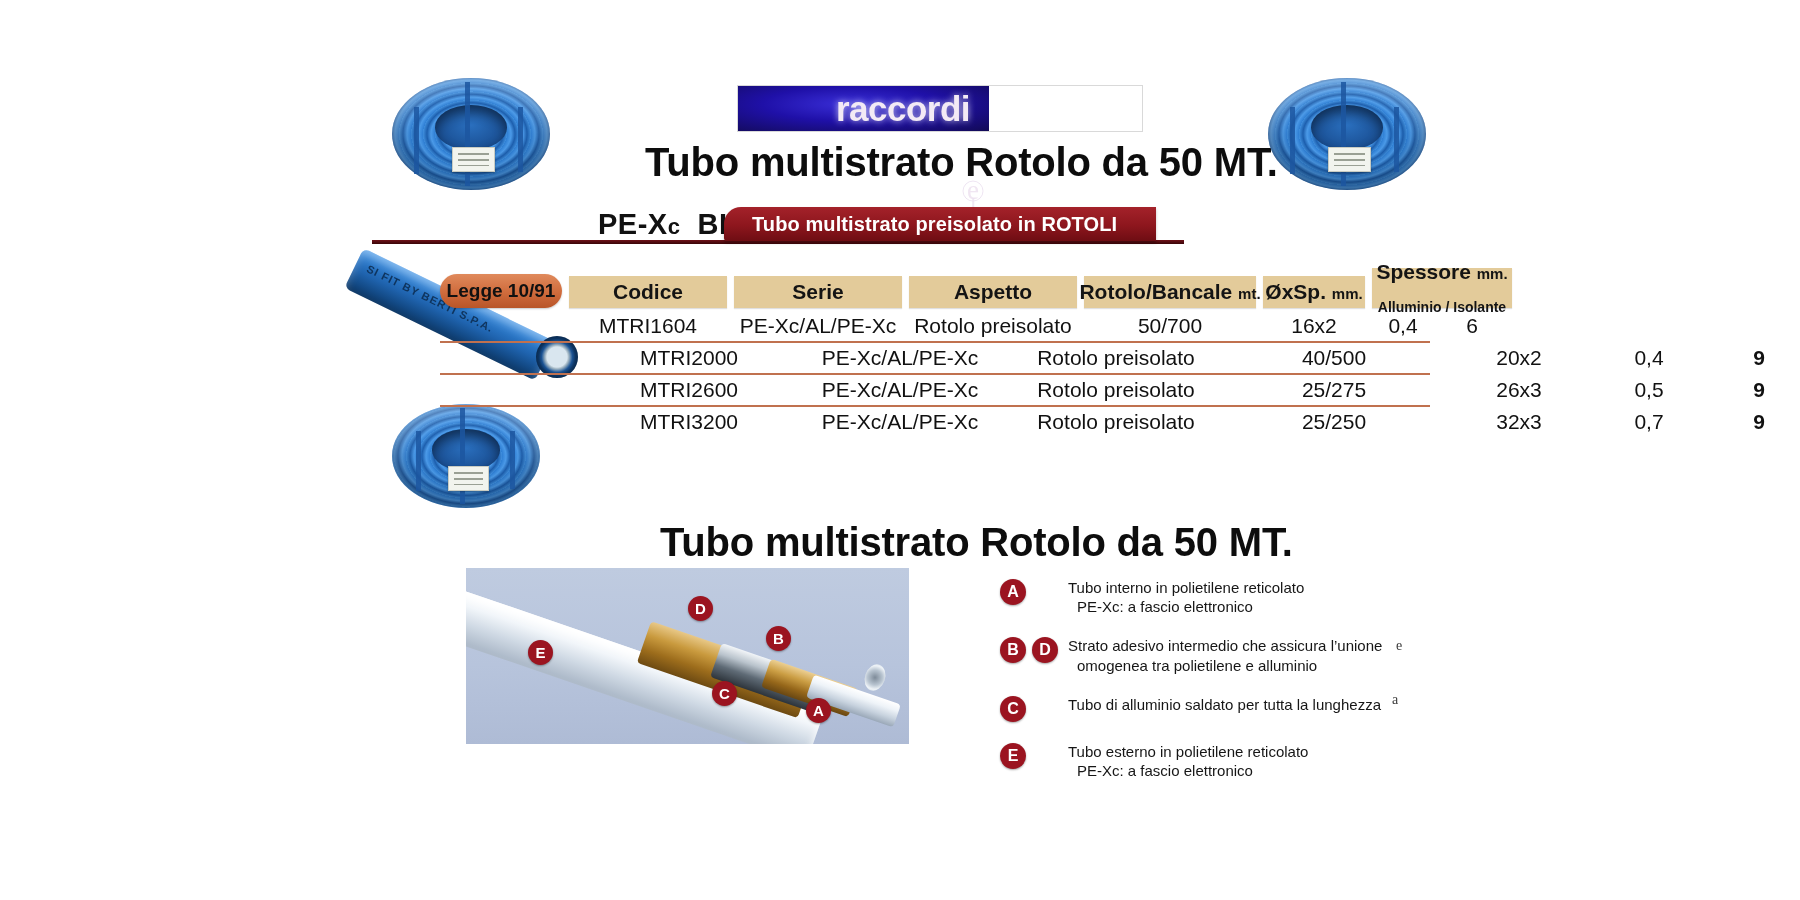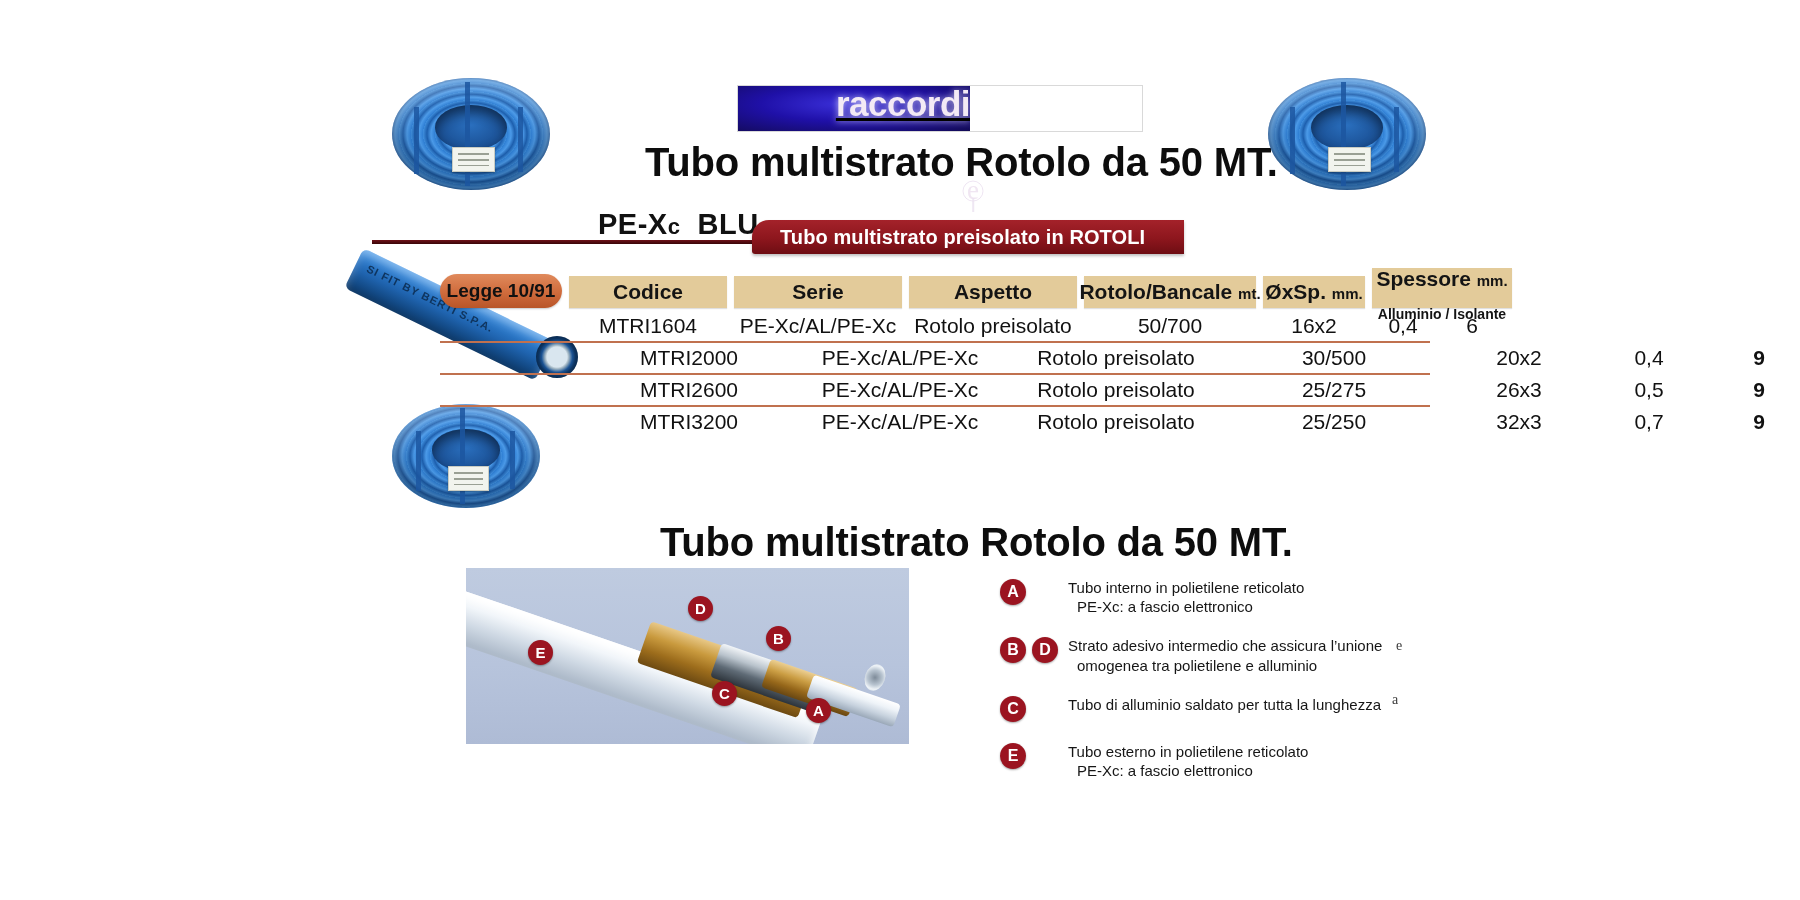--- a/index.html
+++ b/index.html
@@ -18,23 +18,22 @@
   
   #logo {
     position: absolute; left: 738px; top: 86px;
     width: 404px; height: 45px;
     display: flex; align-items: stretch;
     box-shadow: 0 0 0 1px rgba(0,0,0,0.15);
   }
   #logo .logo-left {
     flex: 0 0 232px;
     background: radial-gradient(ellipse at 45% 40%, #3a2fd8 0%, #1f10a8 45%, #120a55 100%);
-    display: flex; justify-content: flex-end;
-    padding-right: 0;
-    text-decoration: underline;
+    display: flex; align-items: center; justify-content: flex-end;
+    padding-right: 19px;
   }
   #logo .logo-right {
     flex: 1 1 auto;
     background: radial-gradient(ellipse at 55% 40%, #a8232c 0%, #7d1119 55%, #3d070c 100%);
     display: flex; align-items: center; justify-content: flex-start;
     padding-left: 16px;
   }
   #logo .word {
     font-size: 35px; font-weight: bold;
     letter-spacing: -0.5px;
@@ -122,28 +121,27 @@
   #coil-bottom { left: 392px; top: 404px; width: 148px; height: 104px; }
 
   
   #pexc-label {
     position: absolute; left: 598px; top: 208px;
     font-size: 29px; font-weight: bold; color: #111;
     letter-spacing: 0.5px; white-space: nowrap;
   }
   #pexc-label .sub { font-size: 22px; }
   #red-banner {
-    position: absolute; left: 752px; top: 207px;
+    position: absolute; left: 724px; top: 207px;
     height: 34px; width: 432px;
     background: linear-gradient(180deg, #a4222a 0%, #8d161d 55%, #6e0d13 100%);
     border-top-left-radius: 17px;
     border-bottom-left-radius: 3px;
     display: flex; align-items: center;
     box-shadow: 0 2px 3px rgba(0,0,0,0.25);
-    margin-top: 13px;
   }
   #red-banner .txt {
     color: #fff; font-size: 20px; font-weight: bold;
     padding-left: 28px; white-space: nowrap; letter-spacing: 0.1px;
   }
 
   
   #banner-rule {
     position: absolute; left: 372px; top: 240px;
     width: 812px; height: 4px;
@@ -223,21 +221,21 @@
   }
   .td.bold { font-weight: bold; }
 
   
   .c-legge   { width: 122px; flex: 0 0 122px; }
   .c-codice  { width: 158px; flex: 0 0 158px; }
   .c-serie   { width: 168px; flex: 0 0 168px; }
   .c-aspetto { width: 168px; flex: 0 0 168px; }
   .c-rotolo  { width: 172px; flex: 0 0 172px; }
   .c-dxsp    { width: 102px; flex: 0 0 102px; }
-  .c-spess   { width: 140px; flex: 0 0 140px; justify-content: space-between; }
+  .c-spess   { width: 140px; flex: 0 0 140px; }
   .c-all     { width: 62px;  flex: 0 0 62px; }
   .c-iso     { width: 62px;  flex: 0 0 62px; }
 
   
   #cutaway {
     position: absolute; left: 466px; top: 568px;
     width: 443px; height: 176px;
     background: linear-gradient(180deg,#bfcbe0 0%, #b7c4dc 55%, #aebbd5 100%);
     overflow: hidden;
   }
@@ -441,21 +439,21 @@
           <div class="td c-rotolo">50/700</div>
           <div class="td c-dxsp">16x2</div>
           <div class="td c-all">0,4</div>
           <div class="td c-iso">6</div>
         </div>
         <div class="trow">
           <div class="td c-legge"></div>
           <div class="td c-codice">MTRI2000</div>
           <div class="td c-serie">PE-Xc/AL/PE-Xc</div>
           <div class="td c-aspetto">Rotolo preisolato</div>
-          <div class="td c-rotolo">30/500</div>
+          <div class="td c-rotolo">40/500</div>
           <div class="td c-dxsp">20x2</div>
           <div class="td c-all">0,4</div>
           <div class="td c-iso bold">9</div>
         </div>
         <div class="trow">
           <div class="td c-legge"></div>
           <div class="td c-codice">MTRI2600</div>
           <div class="td c-serie">PE-Xc/AL/PE-Xc</div>
           <div class="td c-aspetto">Rotolo preisolato</div>
           <div class="td c-rotolo">25/275</div>

